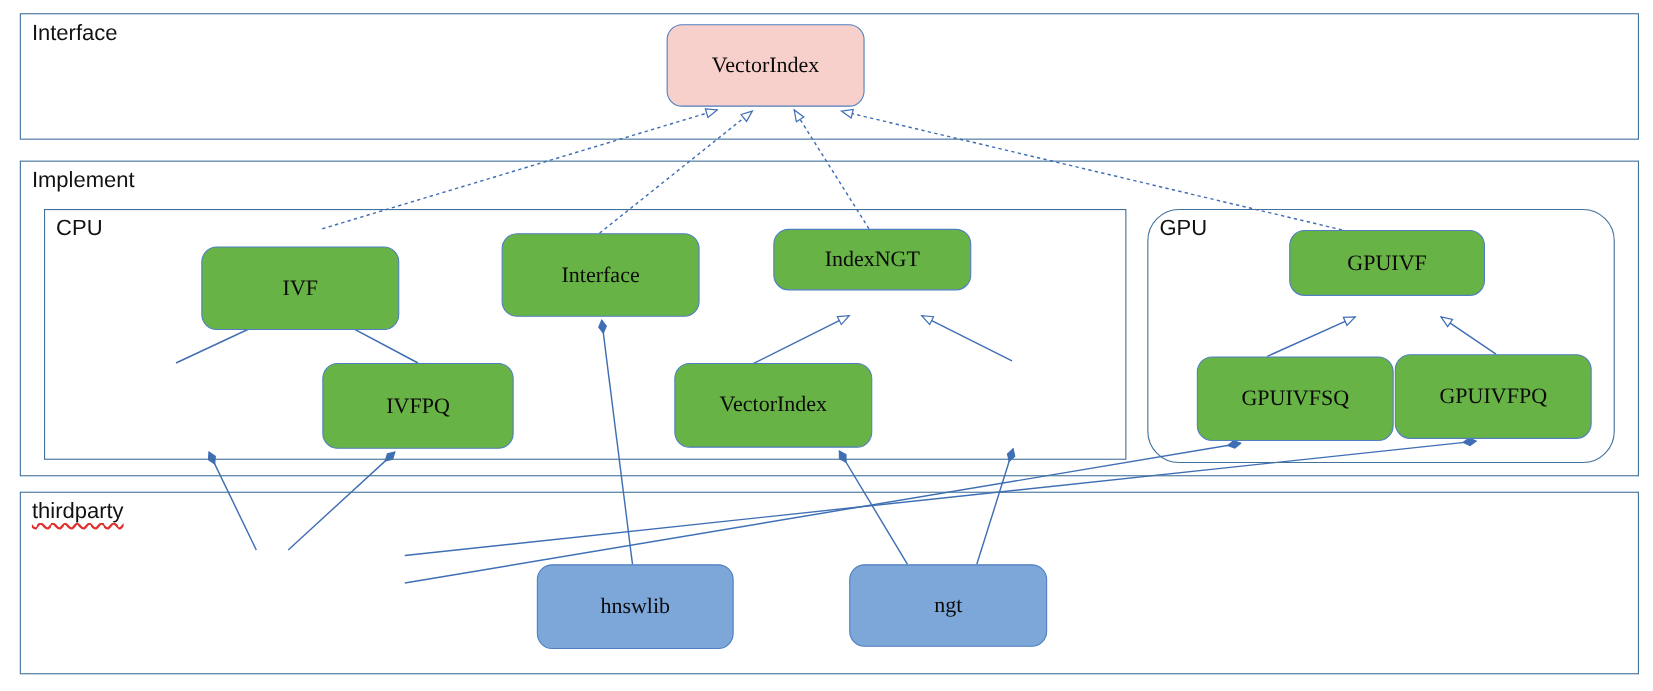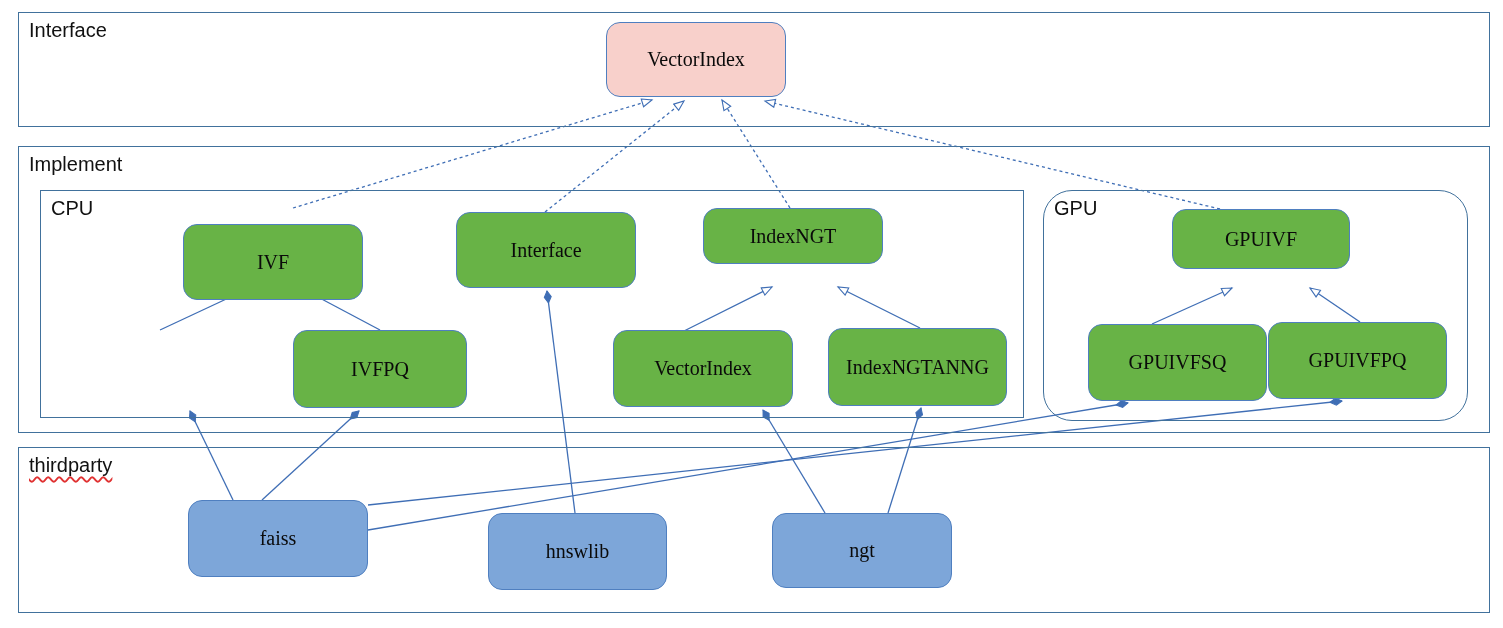--- a/index.html
+++ b/index.html
@@ -108,21 +108,19 @@
   </div>
 
   <div class="node iface" id="node-vectorindex">VectorIndex</div>
 
   <div class="node class" id="node-ivf">IVF</div>
   <div class="node class" id="node-indexhnsw">Interface</div>
   <div class="node class" id="node-indexngt">IndexNGT</div>
   <div class="node class" id="node-gpuivf">GPUIVF</div>
   <div class="node class" id="node-ivfpq">IVFPQ</div>
   <div class="node class" id="node-indexngtonng">VectorIndex</div>
-  <div class="node class" id="node-indexngtanng">IndexNGTANNG</div>
   <div class="node class" id="node-gpuivfsq">GPUIVFSQ</div>
   <div class="node class" id="node-gpuivfpq">GPUIVFPQ</div>
 
-  <div class="node third" id="node-faiss">faiss</div>
   <div class="node third" id="node-hnswlib">hnswlib</div>
   <div class="node third" id="node-ngt">ngt</div>
 
 </div>
 
 </body></html>

